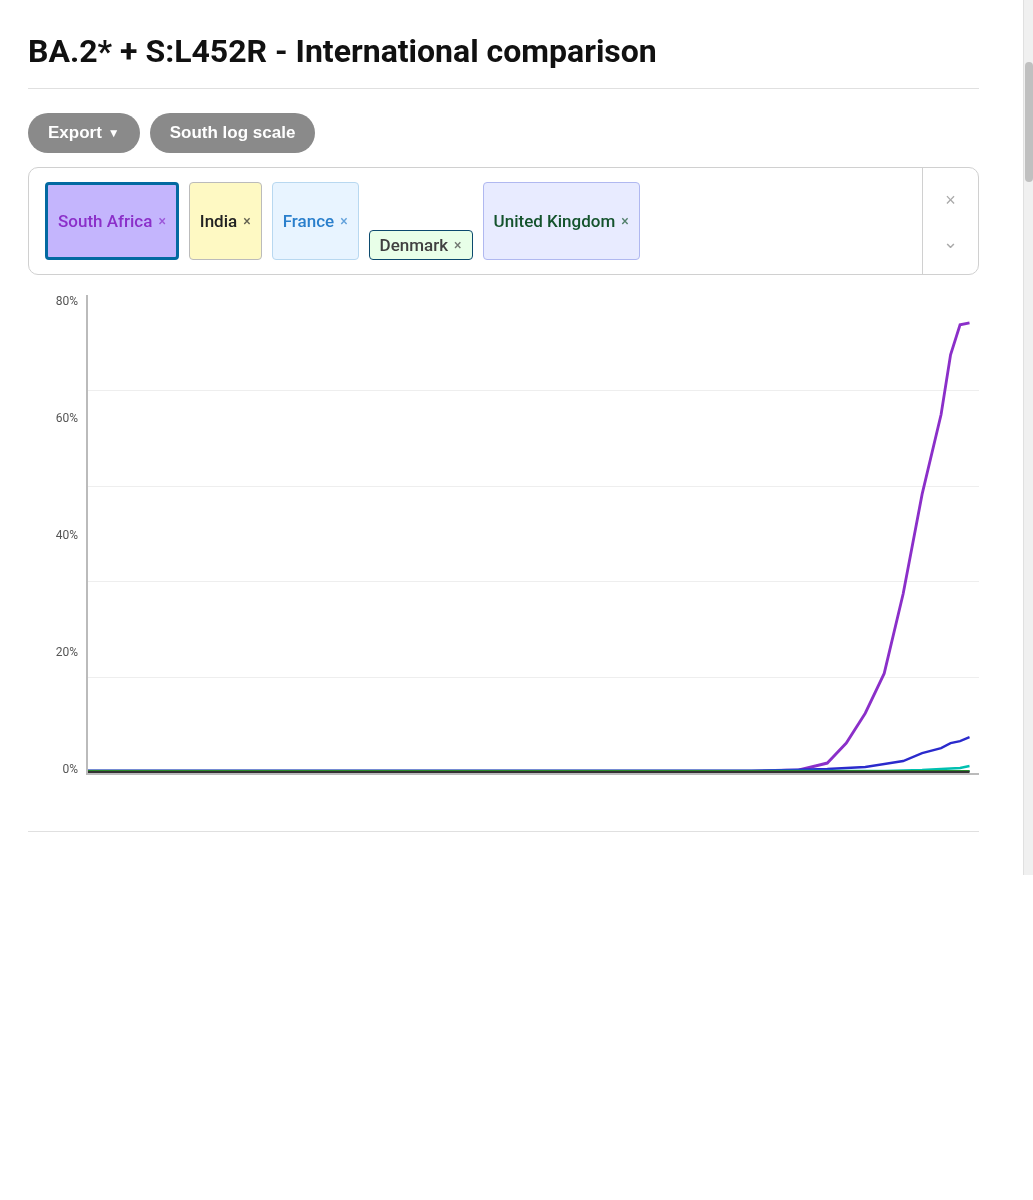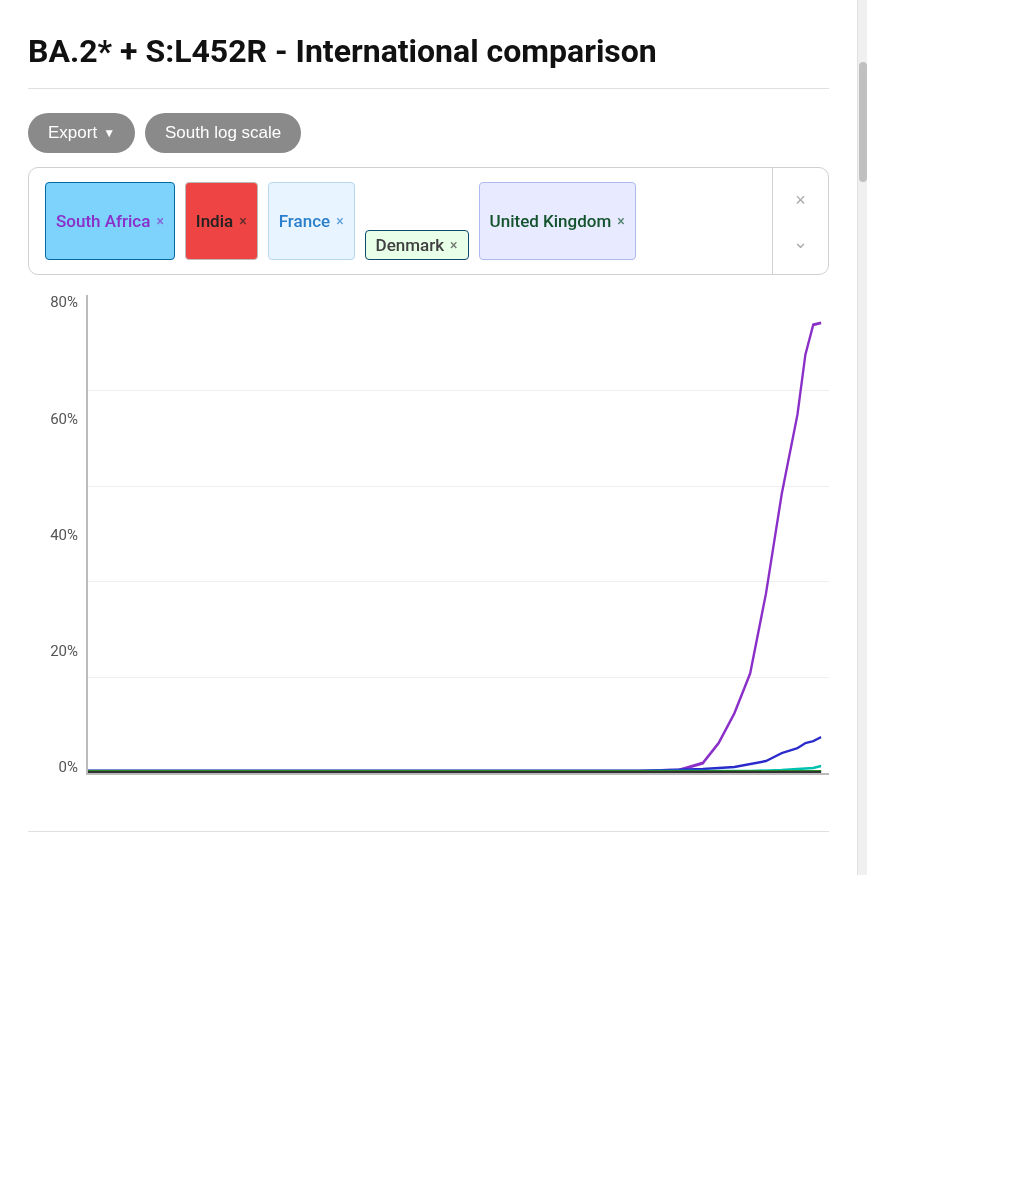--- a/index.html
+++ b/index.html
@@ -6,21 +6,22 @@
     body {
       font-family: -apple-system, BlinkMacSystemFont, 'Segoe UI', Roboto, sans-serif;
       background: #fff;
       width: 1033px;
       min-height: 1200px;
       overflow-x: hidden;
     }
 
     .page-container {
       display: flex;
-      width: 867px;
+      width: 1033px;
+      gap: 16px;
     }
 
     .main-content {
       flex: 1;
       padding: 32px 28px 24px 28px;
     }
 
     .scrollbar {
       width: 10px;
       background: #f0f0f0;
@@ -64,21 +65,21 @@
       margin-bottom: 14px;
     }
 
     .btn {
       background: #8a8a8a;
       color: #fff;
       border: none;
       border-radius: 20px;
       padding: 10px 20px;
       font-size: 17px;
-      font-weight: 400;
+      font-weight: 700;
       cursor: pointer;
       display: flex;
       align-items: center;
       gap: 6px;
     }
 
     .btn .chevron {
       display: inline-block;
       font-size: 12px;
     }
@@ -106,26 +107,26 @@
       display: inline-flex;
       align-items: center;
       gap: 6px;
       border-radius: 4px;
       padding: 4px 10px;
       font-size: 17px;
       font-weight: 500;
     }
 
     .tag-south-africa {
-      background: #7dd3fc;
+      background: #c4b5fd;
       color: #8b2fc9;
-      border: 1px solid #0369a1;
+      border: 3px solid #0369a1;
     }
     .tag-india {
-      background: #ef4444;
+      background: #fef9c3;
       color: #222;
       border: 1px solid #bbb;
     }
     .tag-france {
       background: #e8f4ff;
       color: #2a7fcc;
       border: 1px solid #b8d8f0;
     }
     .tag-denmark {
       background: #e8ffe8;
@@ -183,21 +184,21 @@
       bottom: 40px;
       width: 58px;
       display: flex;
       flex-direction: column-reverse;
       justify-content: space-between;
       align-items: flex-end;
       padding-right: 8px;
     }
 
     .y-label {
-      font-size: 15px;
+      font-size: 12px;
       color: #555;
       line-height: 1;
     }
 
     .chart-inner {
       position: relative;
       width: 100%;
       height: 480px;
       background: #fff;
       border-left: 2px solid #bbb;

